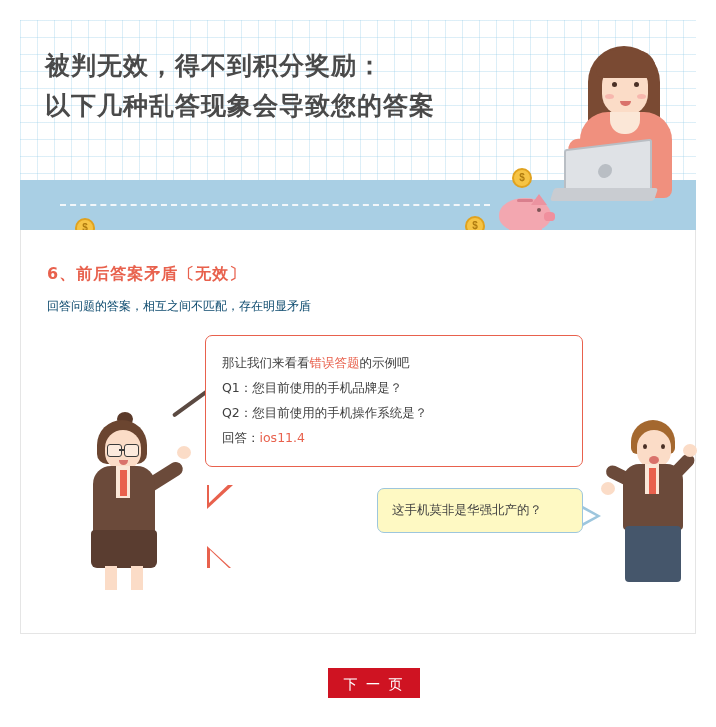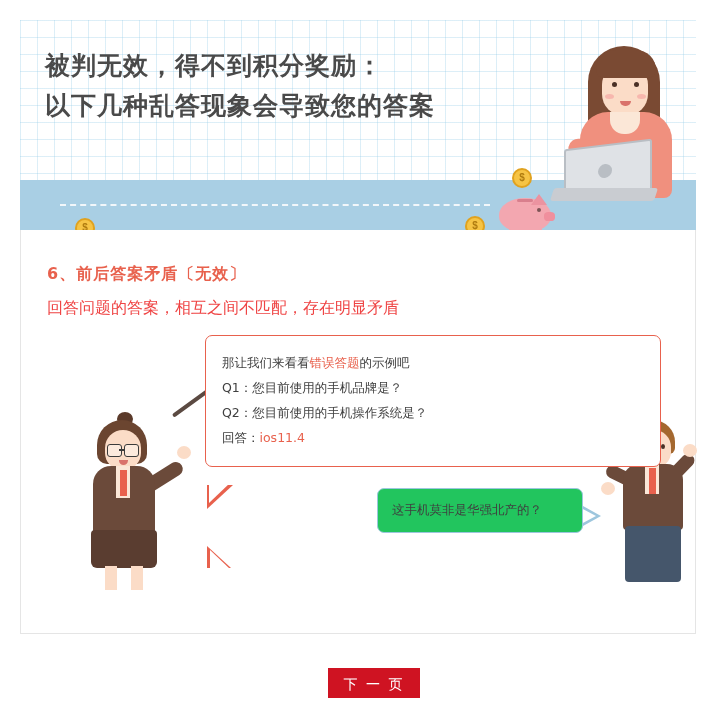--- a/index.html
+++ b/index.html
@@ -241,30 +241,30 @@
     color: #e8614d;
     font-size: 16px;
     font-weight: bold;
     letter-spacing: 1px;
     font-family: "DejaVu Sans", sans-serif;
   }
   .section-desc {
     position: absolute;
     left: 26px;
     top: 68px;
-    color: #ef4444;
-    font-size: 16px;
+    color: #0c4a6e;
+    font-size: 12px;
     font-family: Liberation Serif, serif;
   }
   
   .bubble-main {
     position: absolute;
     left: 184px;
     top: 105px;
-    width: 456px;
+    width: 378px;
     box-sizing: border-box;
     padding: 14px 16px 16px 16px;
     border: 1px solid #e8614d;
     border-radius: 7px;
     background: #ffffff;
   }
   .bubble-main .line {
     font-size: 12.5px;
     color: #3f3f3f;
     line-height: 25px;
@@ -291,21 +291,21 @@
   
   .bubble-blue {
     position: absolute;
     left: 356px;
     top: 258px;
     width: 206px;
     box-sizing: border-box;
     padding: 13px 14px;
     border: 1px solid #9dc6dd;
     border-radius: 7px;
-    background: #22c55e;
+    background: #fef9c3;
     font-size: 12.5px;
     color: #3f3f3f;
     font-family: "DejaVu Sans", sans-serif;
   }
   .tail-blue {
     position: absolute;
     left: 562px;
     top: 276px;
     width: 0; height: 0;
     border-top: 10px solid transparent;

